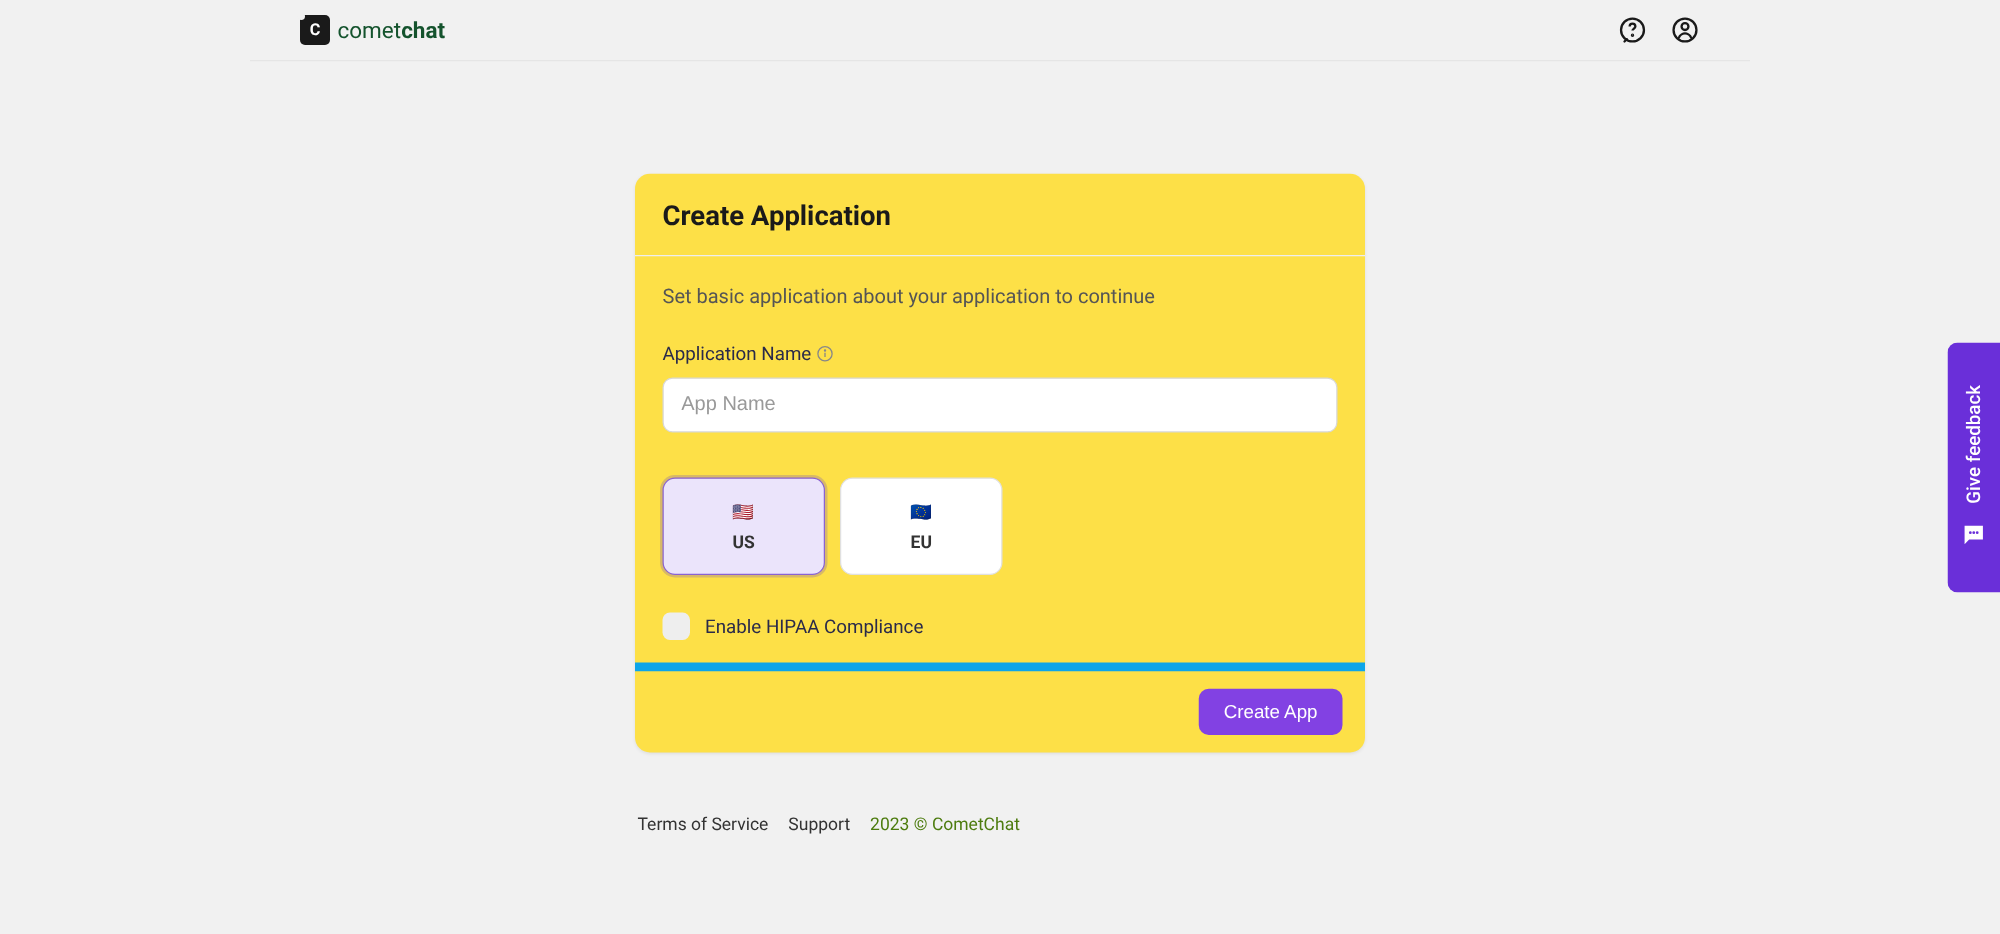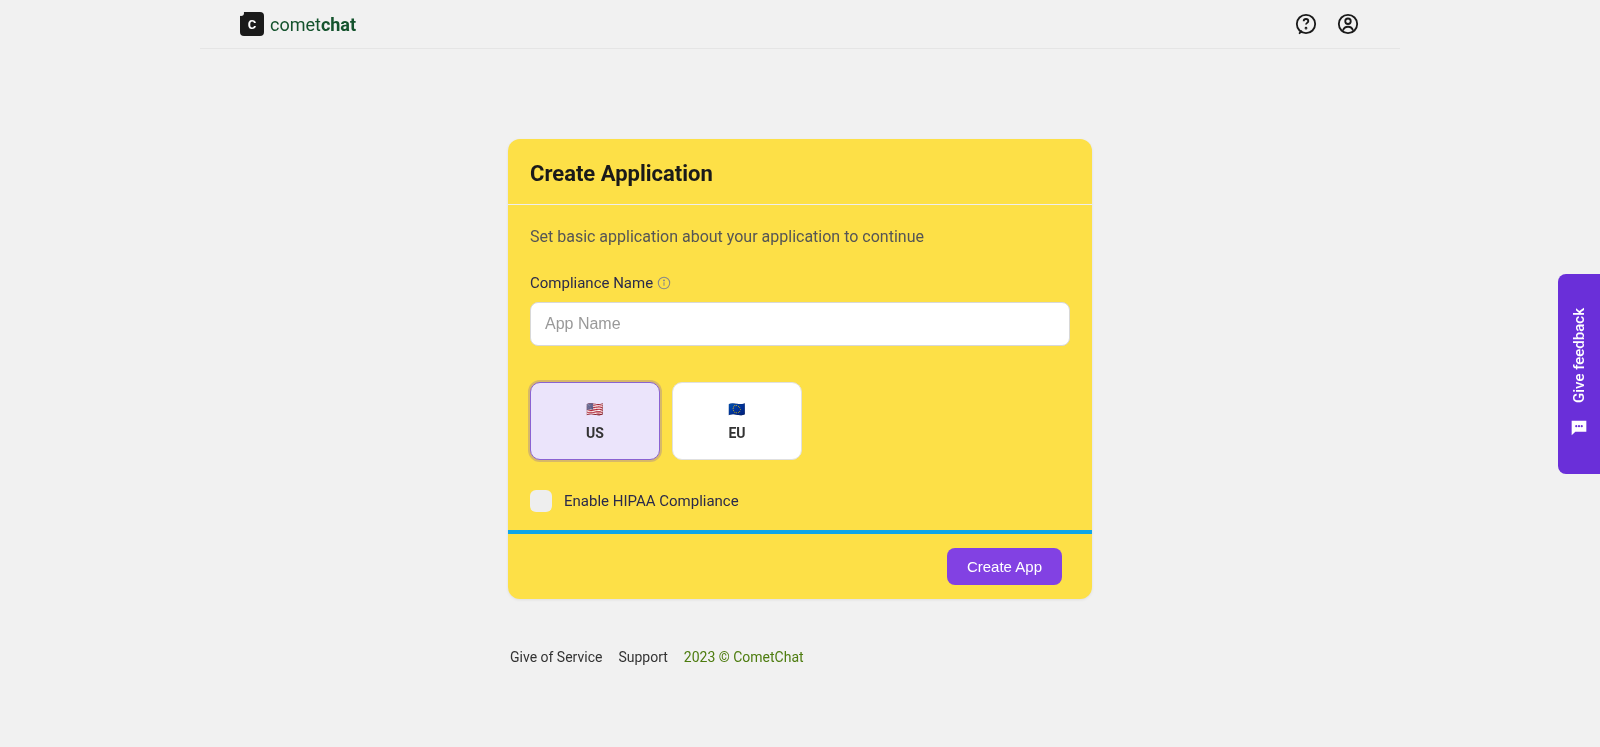--- a/index.html
+++ b/index.html
@@ -165,22 +165,22 @@
       height: 22px;
       border-radius: 6px;
       background: #eee;
       cursor: pointer;
     }
     .checkbox-label {
       font-size: 15px;
       color: #2a2a4a;
     }
     .card-footer {
-      padding: 14px 30px;
-      border-top: 4px solid #0ea5e9;
+      padding: 14px 18px;
+      border-top: 7px solid #0ea5e9;
       display: flex;
       justify-content: flex-end;
     }
     .primary-btn {
       background: #8241e3;
       color: white;
       border: none;
       padding: 10px 20px;
       font-size: 15px;
       font-weight: 500;
@@ -260,21 +260,21 @@
 </div>
 
 <div class="card">
   <div class="card-header">
     <h1 class="card-title">Create Application</h1>
   </div>
   <div class="card-body">
     <p class="subtitle">Set basic application about your application to continue</p>
 
     <div class="field-label">
-      <span>Compliance Name</span>
+      <span>Application Name</span>
       <span class="info-icon">
         <svg viewBox="0 0 16 16" width="14" height="14" fill="none" stroke="#888" stroke-width="1.2">
           <circle cx="8" cy="8" r="6.5"></circle>
           <line x1="8" y1="7" x2="8" y2="11"></line>
           <circle cx="8" cy="5" r="0.5" fill="#888"></circle>
         </svg>
       </span>
     </div>
     <input type="text" class="text-input" placeholder="App Name" style="">
 
@@ -293,21 +293,21 @@
       <div class="checkbox"></div>
       <span class="checkbox-label">Enable HIPAA Compliance</span>
     </div>
   </div>
   <div class="card-footer">
     <button class="primary-btn">Create App</button>
   </div>
 </div>
 
 <div class="footer">
-  <span class="footer-link">Give of Service</span>
+  <span class="footer-link">Terms of Service</span>
   <span class="footer-link">Support</span>
   <span class="footer-copy">2023 © CometChat</span>
 </div>
 
 <div class="feedback-tab">
   <span class="feedback-text">Give feedback</span>
   <span class="feedback-icon">
     <svg viewBox="0 0 24 24" width="22" height="22" fill="white">
       <path d="M4 4h16v12H8l-4 4V4z"></path>
       <circle cx="9" cy="10" r="1.2" fill="#6a2fd9"></circle>

